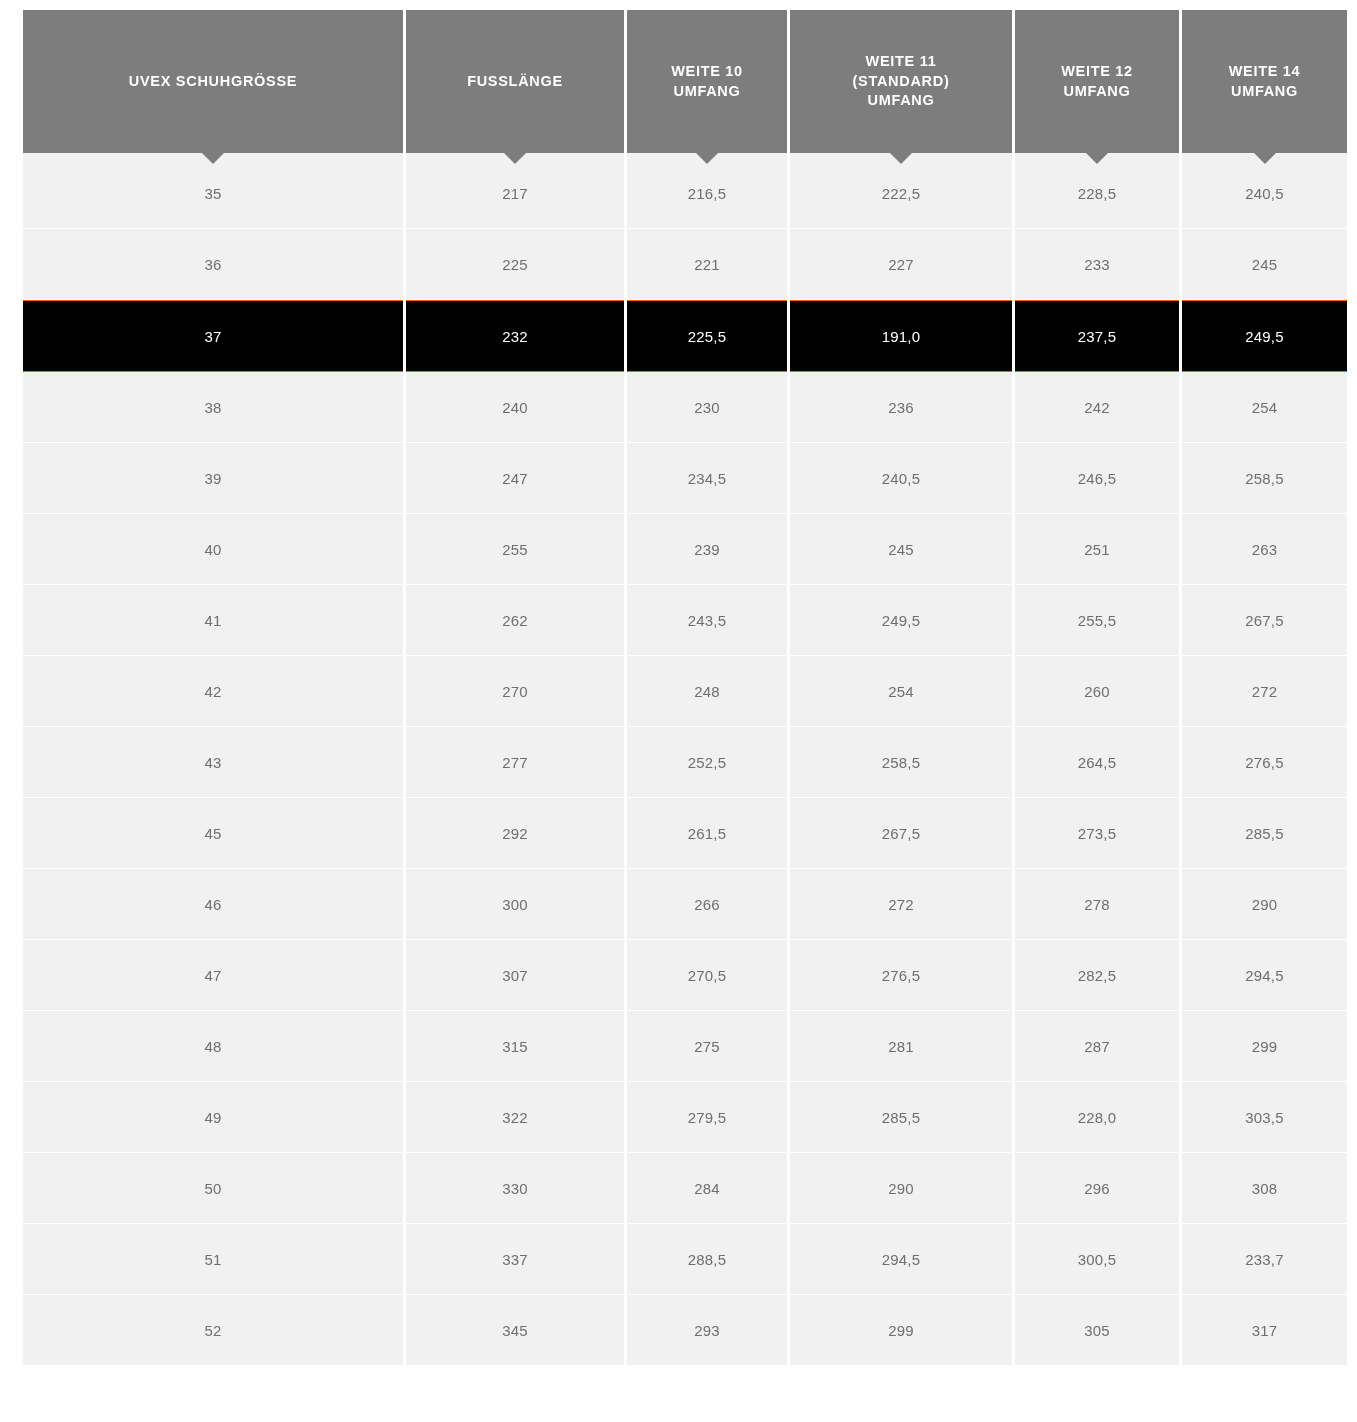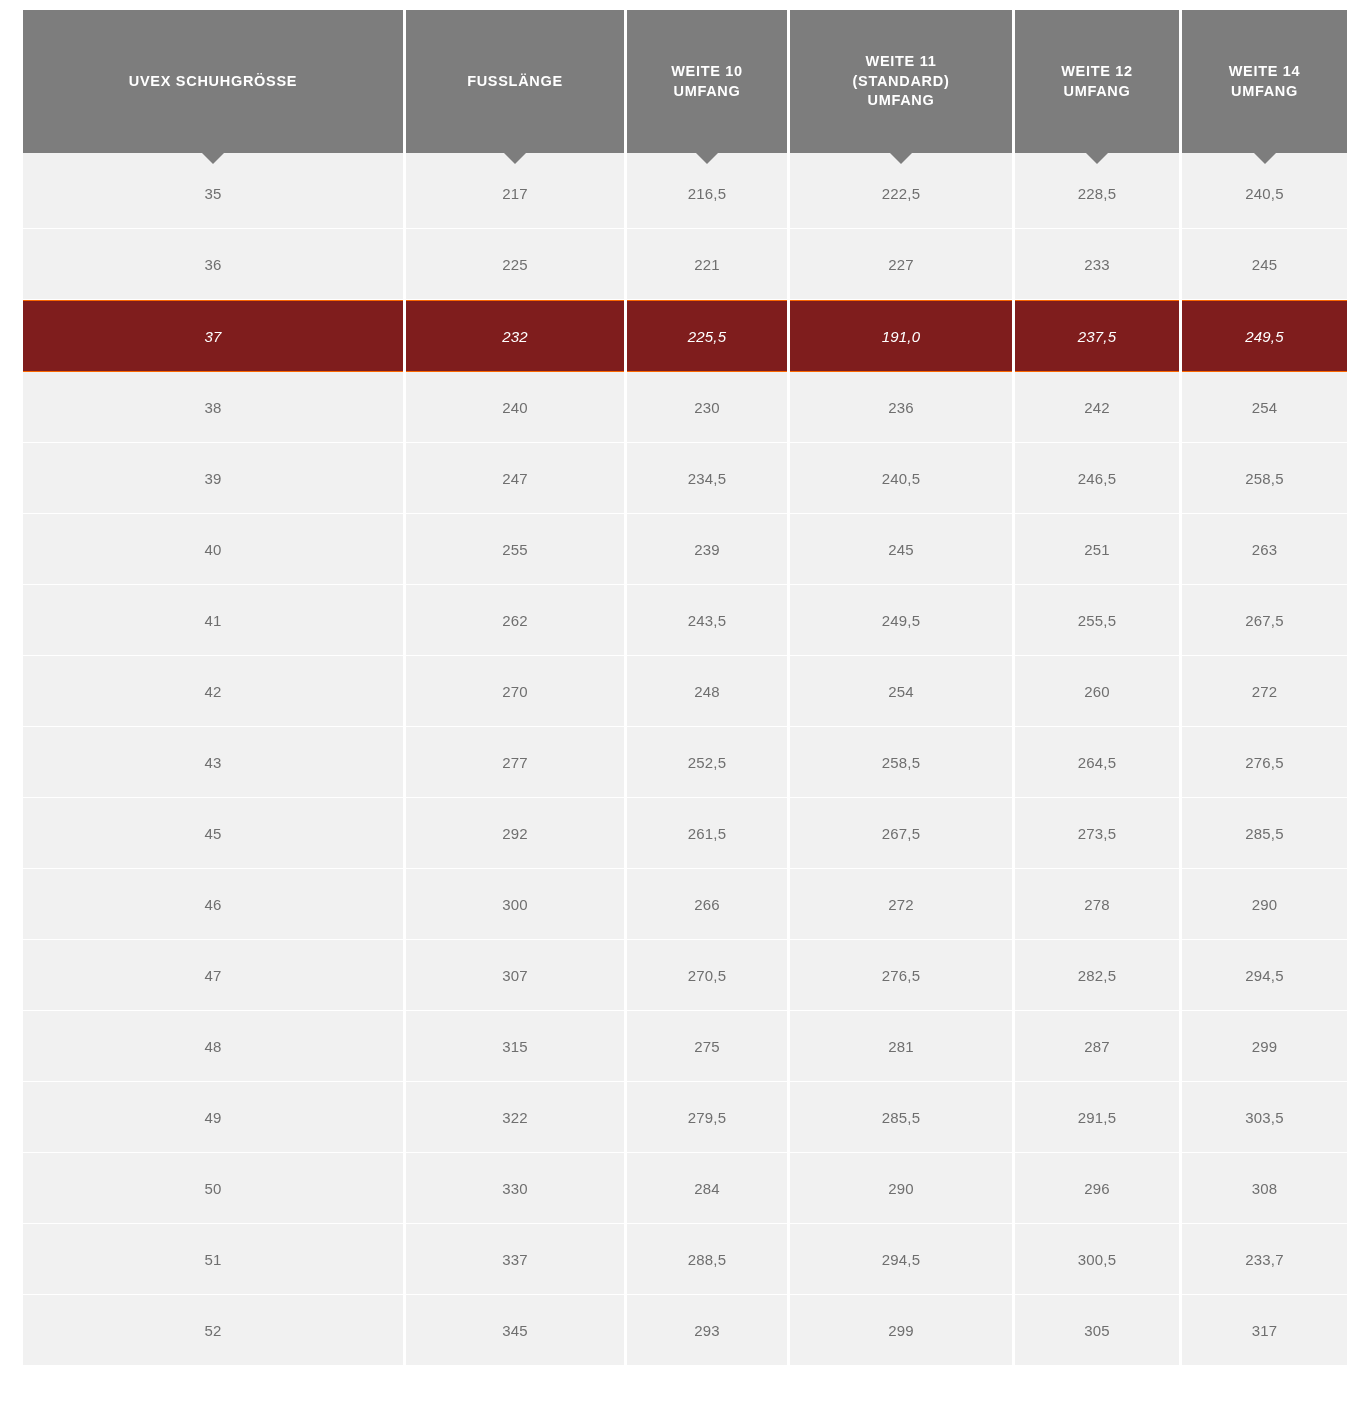--- a/index.html
+++ b/index.html
@@ -64,25 +64,24 @@
     background: #f1f1f1;
     text-align: center;
     font-size: 15px;
     color: #6f6f6f;
     height: 68px;
     vertical-align: middle;
     border-bottom: 1px solid #ffffff;
     letter-spacing: 0.2px;
   }
   tbody tr.highlight td {
-    background: #7f1d1d;
+    background: #000000;
     color: #ffffff;
     border-bottom: 1px solid #f96600;
     border-top: 1px solid #f96600;
-    font-style: italic;
   }
   tbody tr:first-child td {
     padding-top: 6px;
     margin-left: 12px;
   }
 </style>
 </head>
 <body>
 
 <div class="page">
@@ -231,21 +230,21 @@
           <td>275</td>
           <td>281</td>
           <td>287</td>
           <td>299</td>
         </tr>
         <tr>
           <td>49</td>
           <td>322</td>
           <td>279,5</td>
           <td>285,5</td>
-          <td>291,5</td>
+          <td>228,0</td>
           <td>303,5</td>
         </tr>
         <tr>
           <td>50</td>
           <td>330</td>
           <td>284</td>
           <td>290</td>
           <td>296</td>
           <td>308</td>
         </tr>

